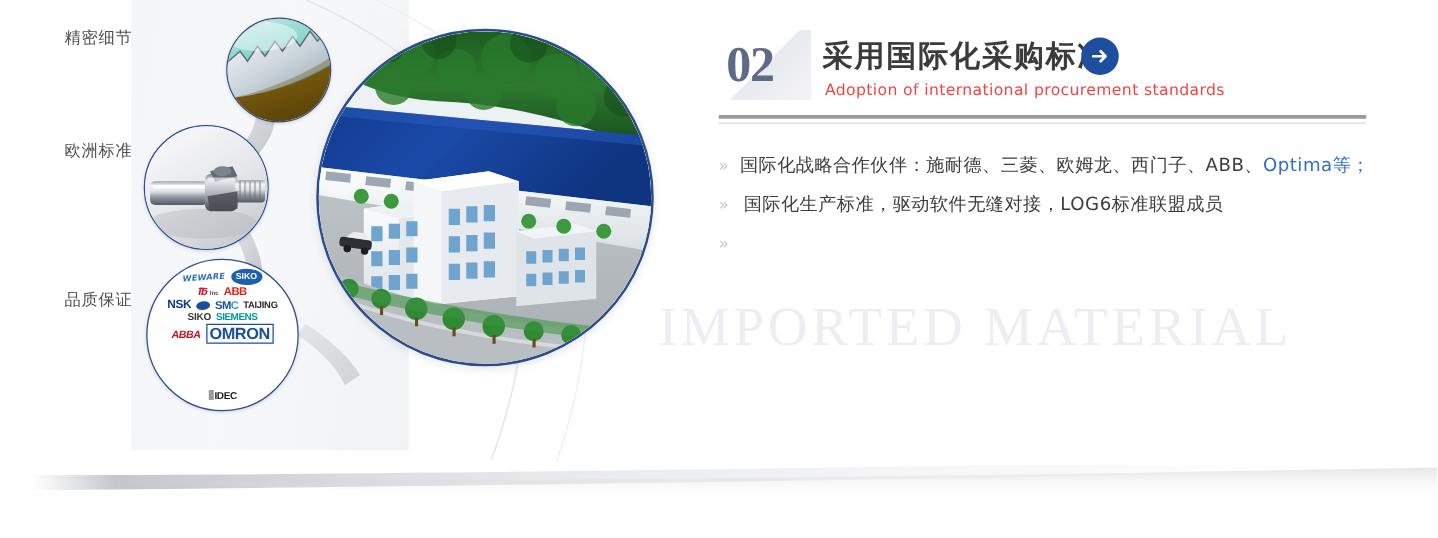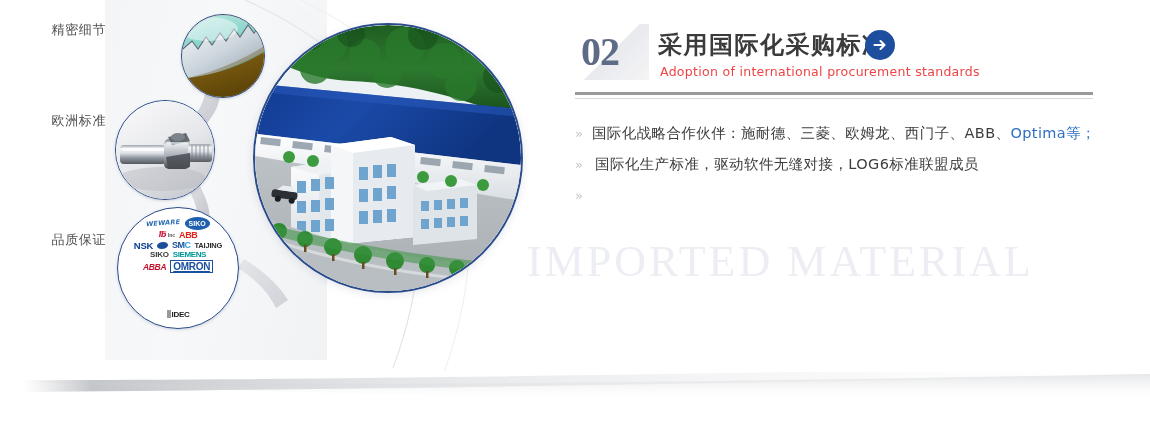--- a/index.html
+++ b/index.html
@@ -67,22 +67,22 @@
   .bl-abb{ font-size:9px; color:#e2231a; letter-spacing:-.4px; }
   .bl-nsk{ font-size:9.5px; color:#0b3d91; letter-spacing:-.3px; }
   .bl-smc-dot{ width:11px; height:7px; background:#1b4f9c; border-radius:50%;
                transform:skewX(-12deg); display:inline-block; }
   .bl-smc{ font-size:9px; color:#1b4f9c; letter-spacing:-.5px; }
   .bl-smc i{ color:#2aa3dd; font-style:normal; }
   .bl-taijing{ font-size:7.5px; color:#2b2b2b; letter-spacing:-.2px; font-variant:small-caps; }
   .bl-wagen{ font-size:8px; color:#3a3a3a; letter-spacing:-.2px; }
   .bl-siemens{ font-size:8px; color:#009999; letter-spacing:-.4px; }
   .bl-abba{ font-size:8.5px; color:#c0122b; font-style:italic; letter-spacing:-.3px; }
-  .bl-omron{ font-size:10px; color:#1a4fa0; background:#fff; border:1.5px solid #1a4fa0;
-             padding:.5px 2px; letter-spacing:-.3px;text-decoration:underline; }
+  .bl-omron{ font-size:13px; color:#1a4fa0; background:#fff; border:1.5px solid #1a4fa0;
+             padding:.5px 2px; letter-spacing:-.3px; }
   .bl-idec{ font-size:8px; color:#1b1b1b; letter-spacing:-.3px;margin-top:36px; }
   .bl-idec b{ display:inline-block; width:4px; height:8px; background:#9a9a9a;
               vertical-align:-1px; margin-right:1px; }
 
   
   #bubble-factory{
     left:253px; top:23px; width:270px; height:270px;
     border:2px solid #2b4c8c;
     box-shadow:0 2px 8px rgba(40,60,100,.12);
   }

